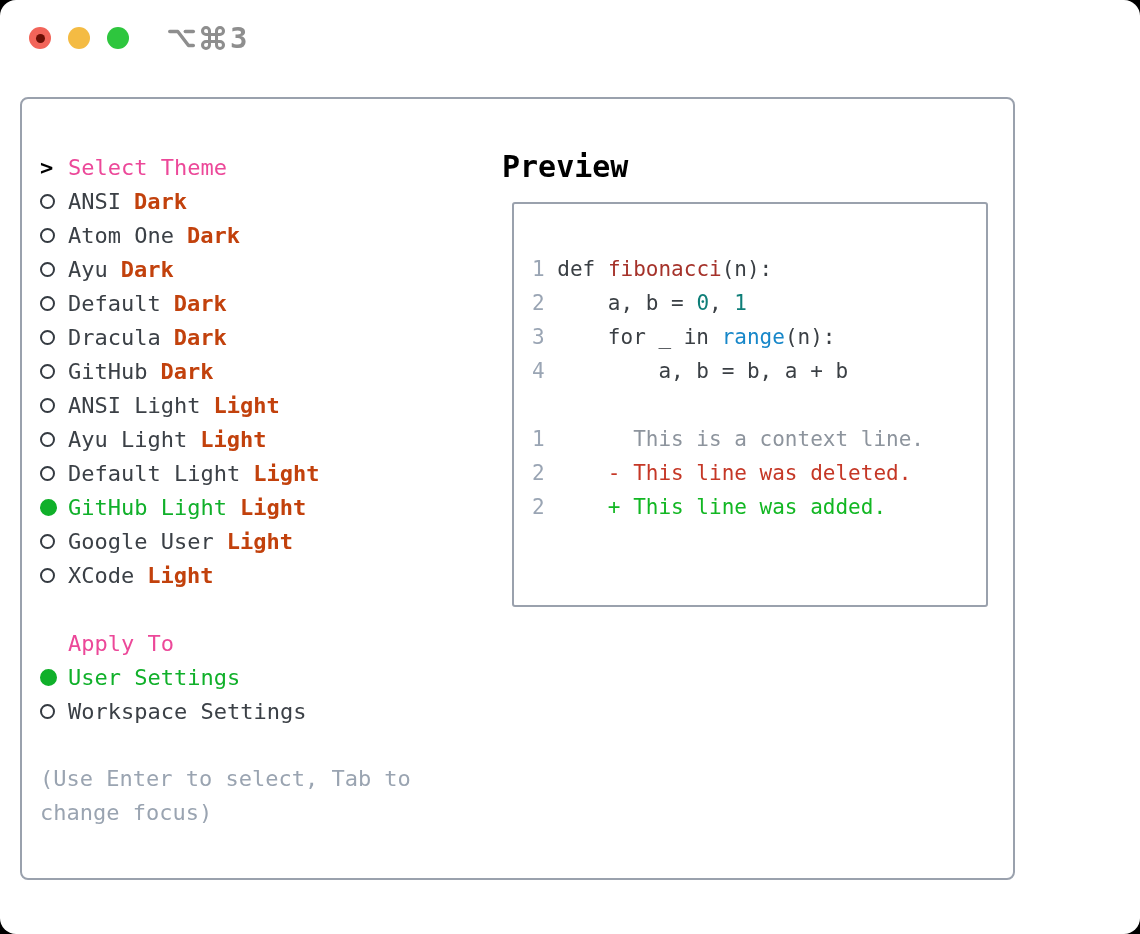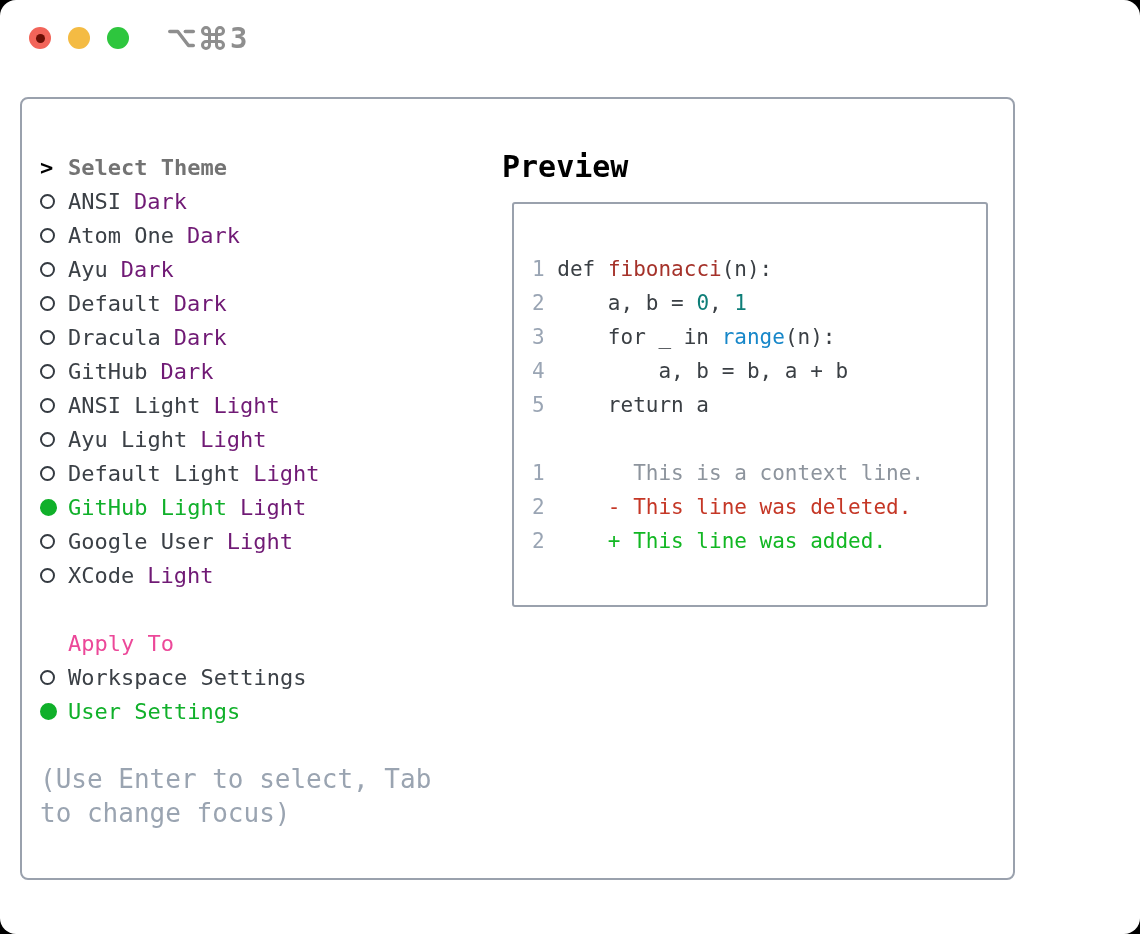--- a/index.html
+++ b/index.html
@@ -24,31 +24,31 @@
 
   
   .panel { position:absolute; left:20px; top:97px; width:995px; height:783px;
            border:2px solid #9aa1ad; border-radius:8px; }
 
   
   .left-col { position:absolute; left:18px; top:51px; font-size:22px; }
   .row { display:flex; align-items:center; height:34px; }
   .marker { width:28px; display:flex; align-items:center; flex:0 0 28px; }
   .cursor { font-weight:700; color:#000; font-size:22px; }
-  .section-title { font-weight:700; color:#737373;text-align:right; }
+  .section-title { font-weight:400; color:#ec4899;text-align:right; }
   .radio { width:15px; height:15px; border:2px solid #343a41; border-radius:50%; }
   .radio.selected { width:17px; height:17px; background:#10b02a; border-color:#10b02a; }
   .theme-name { color:#3b4046; }
   .theme-name.selected { color:#10b02a; }
-  .theme-tag { color:#701a75; margin-left:13px; }
+  .theme-tag { color:#c2410c; margin-left:13px;font-weight:bold; }
   .apply-title { color:#ec4899; }
   .option-label { color:#3b4046; }
   .option-label.selected { color:#10b02a; }
   .spacer { height:34px; }
-  .hint { color:#9aa4b1; width:400px; line-height:34px; font-size:26px; }
+  .hint { color:#9aa4b1; width:400px; line-height:34px; font-size:22px; }
 
   
   .preview-title { position:absolute; left:480px; top:51px; height:34px; line-height:34px;
                    font-weight:700; font-size:30px; color:#000; }
   .preview-box { position:absolute; left:490px; top:103px; width:476px; height:405px;
                  border:2px solid #9aa1ad; border-radius:3px;
                  padding:48px 11px 0 18px; overflow:hidden; background:#fff; }
   .code-line { white-space:pre; font-size:21px; line-height:34px; min-height:34px; color:#3a3f44; }
   .seg-lineno  { color:#9aa5b4; }
   .seg-plain   { color:#3a3f44; }
@@ -183,46 +183,45 @@
       <div class="spacer"></div>
 
       <div class="row">
         <span class="marker"></span>
         <span class="apply-title">Apply To</span>
       </div>
 
       <div id="apply-options">
           <div class="row">
             <span class="marker">
+              <span class="radio selected"></span>
+            </span>
+            <span class="option-label selected">User Settings</span>
+          </div>
+          <div class="row">
+            <span class="marker">
               <span class="radio"></span>
             </span>
             <span class="option-label">Workspace Settings</span>
-          </div>
-          <div class="row">
-            <span class="marker">
-              <span class="radio selected"></span>
-            </span>
-            <span class="option-label selected">User Settings</span>
           </div>
         </div>
 
       <div class="spacer"></div>
 
       <div class="hint">(Use Enter to select, Tab to change focus)</div>
     </div>
 
     <div class="preview-title">Preview</div>
 
     <div class="preview-box">
       <div id="code-lines">
           <div class="code-line"><span class="seg-lineno">1</span><span class="seg-plain"> def </span><span class="seg-func">fibonacci</span><span class="seg-plain">(n):</span></div>
           <div class="code-line"><span class="seg-lineno">2</span><span class="seg-plain">     a, b = </span><span class="seg-num">0</span><span class="seg-plain">, </span><span class="seg-num">1</span></div>
           <div class="code-line"><span class="seg-lineno">3</span><span class="seg-plain">     for _ in </span><span class="seg-builtin">range</span><span class="seg-plain">(n):</span></div>
           <div class="code-line"><span class="seg-lineno">4</span><span class="seg-plain">         a, b = b, a + b</span></div>
-          <div class="code-line"><span class="seg-lineno">5</span><span class="seg-plain">     return a</span></div>
           <div class="code-line"></div>
           <div class="code-line"><span class="seg-lineno">1</span><span class="seg-context">       This is a context line.</span></div>
           <div class="code-line"><span class="seg-lineno">2</span><span class="seg-deleted">     - This line was deleted.</span></div>
           <div class="code-line"><span class="seg-lineno">2</span><span class="seg-added">     + This line was added.</span></div>
         </div>
     </div>
 
   </div>
 </div>
 

